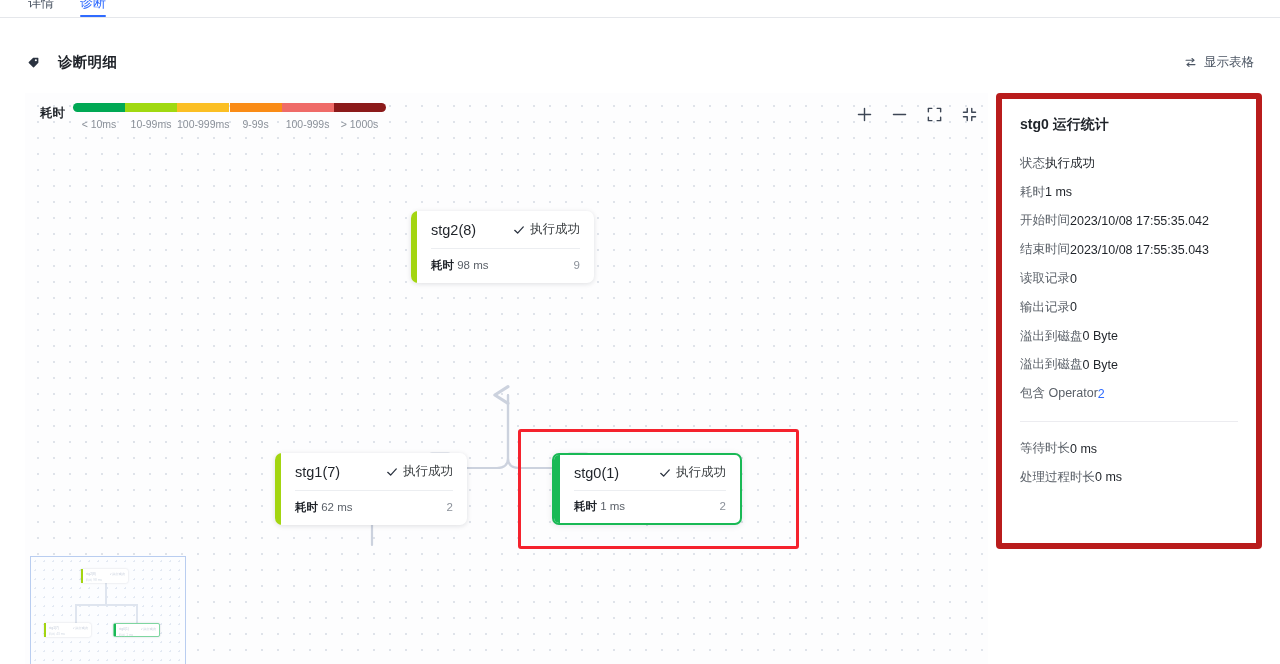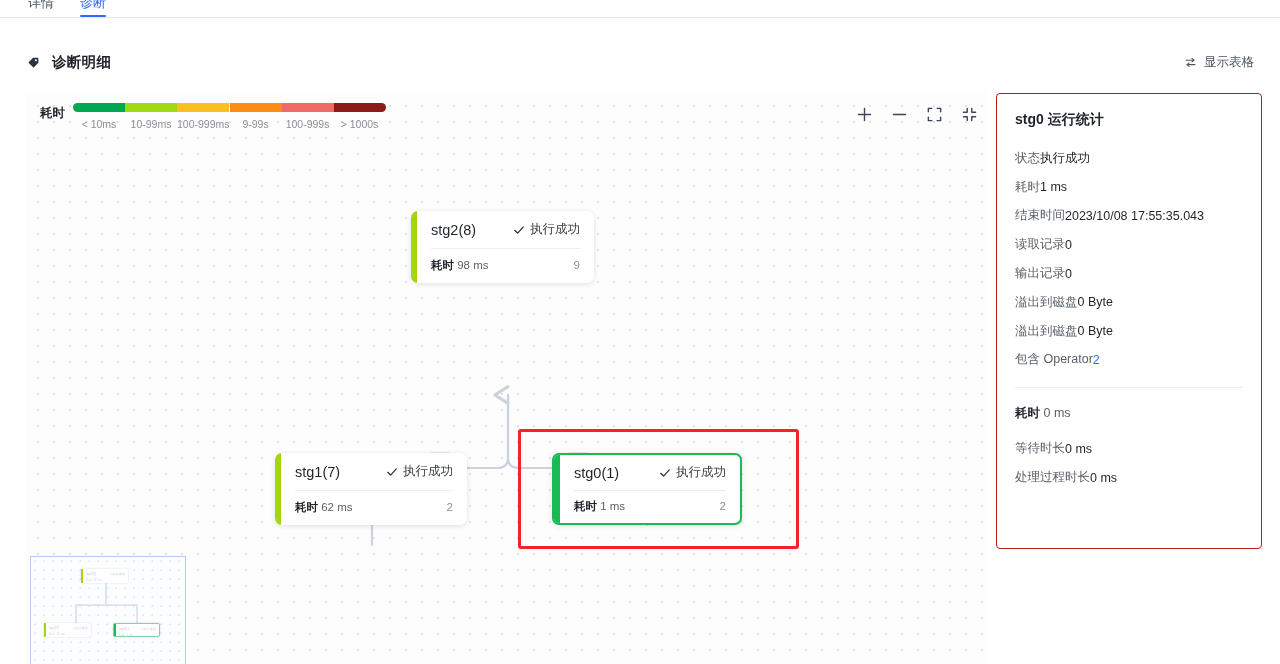--- a/index.html
+++ b/index.html
@@ -26,21 +26,21 @@
   .tab.active::after {
     content: ""; position: absolute; left: 0; right: 0; bottom: 0;
     height: 2px; background: #2f6bff; border-radius: 2px;
   }
 
   
   .section-head {
     position: absolute; top: 48px; left: 0; width: 1280px; height: 28px;
     display: flex; align-items: center;
   }
-  .sec-title-wrap { display: flex; align-items: center; gap: 12px; margin-left: 27px; }
+  .sec-title-wrap { display: flex; align-items: center; gap: 18px; margin-left: 27px; }
   .tag-icon { width: 13px; height: 13px; display: block; }
   .sec-title { font-size: 14.5px; font-weight: bold; color: #1f2329; letter-spacing: .3px; }
   .show-table-btn {
     position: absolute; right: 20px; top: 3px;
     display: flex; align-items: center; gap: 7px;
     font-size: 12.5px; color: #4b5563; cursor: pointer;
     padding: 3px 6px; border-radius: 4px;
   }
   .swap-icon { width: 13px; height: 13px; display: block; }
 
@@ -122,21 +122,21 @@
   .mm-node { position: absolute; background: #fff; border-radius: 2px; box-shadow: 0 0 2px rgba(20,30,60,.18); }
   .mm-node .mm-accent { position: absolute; left: 0; top: 0; bottom: 0; width: 2px; }
   .mm-line { position: absolute; color: #cfd8e6; font-size: 3.2px; line-height: 4px; white-space: nowrap; }
   .mm-edge { position: absolute; background: #dfe5ef; }
   .mm-sel { border: 1px solid #7ed6a0; }
 
   
   .rpanel {
     position: absolute; left: 996px; top: 93px;
     width: 266px; height: 456px;
-    background: #fff; border: 1px solid #b91c1c; border-radius: 4px;
+    background: #fff; border: 6px solid #b91c1c; border-radius: 4px;
     padding: 17px 18px 0 18px;
   }
   .p-title { font-size: 14px; font-weight: bold; color: #1f2329; }
   .p-title .lt { font-weight: bold; }
   .p-rows { margin-top: 15px; }
   .p-row {
     display: flex; align-items: center; justify-content: flex-start;
     height: 28.8px; font-size: 12.5px;
   }
   .p-k { color: #5b6169; }
@@ -339,20 +339,24 @@
   <div class="p-rows">
     <div class="p-row">
       <span class="p-k">状态</span>
       <span class="p-v">执行成功</span>
     </div>
     <div class="p-row">
       <span class="p-k">耗时</span>
       <span class="p-v">1 ms</span>
     </div>
     <div class="p-row">
+      <span class="p-k">开始时间</span>
+      <span class="p-v">2023/10/08 17:55:35.042</span>
+    </div>
+    <div class="p-row">
       <span class="p-k">结束时间</span>
       <span class="p-v">2023/10/08 17:55:35.043</span>
     </div>
     <div class="p-row">
       <span class="p-k">读取记录</span>
       <span class="p-v">0</span>
     </div>
     <div class="p-row">
       <span class="p-k">输出记录</span>
       <span class="p-v">0</span>
@@ -367,21 +371,20 @@
     </div>
     <div class="p-row">
       <span class="p-k">包含 Operator</span>
       <span class="p-v link">2</span>
     </div>
   </div>
 
   <div class="p-div"></div>
 
 
-  <div class="p-sub"><b>耗时</b> <span>0 ms</span></div>
 
   <div class="p-rows2">
     <div class="p-row">
       <span class="p-k">等待时长</span>
       <span class="p-v">0 ms</span>
     </div>
     <div class="p-row">
       <span class="p-k">处理过程时长</span>
       <span class="p-v">0 ms</span>
     </div>

